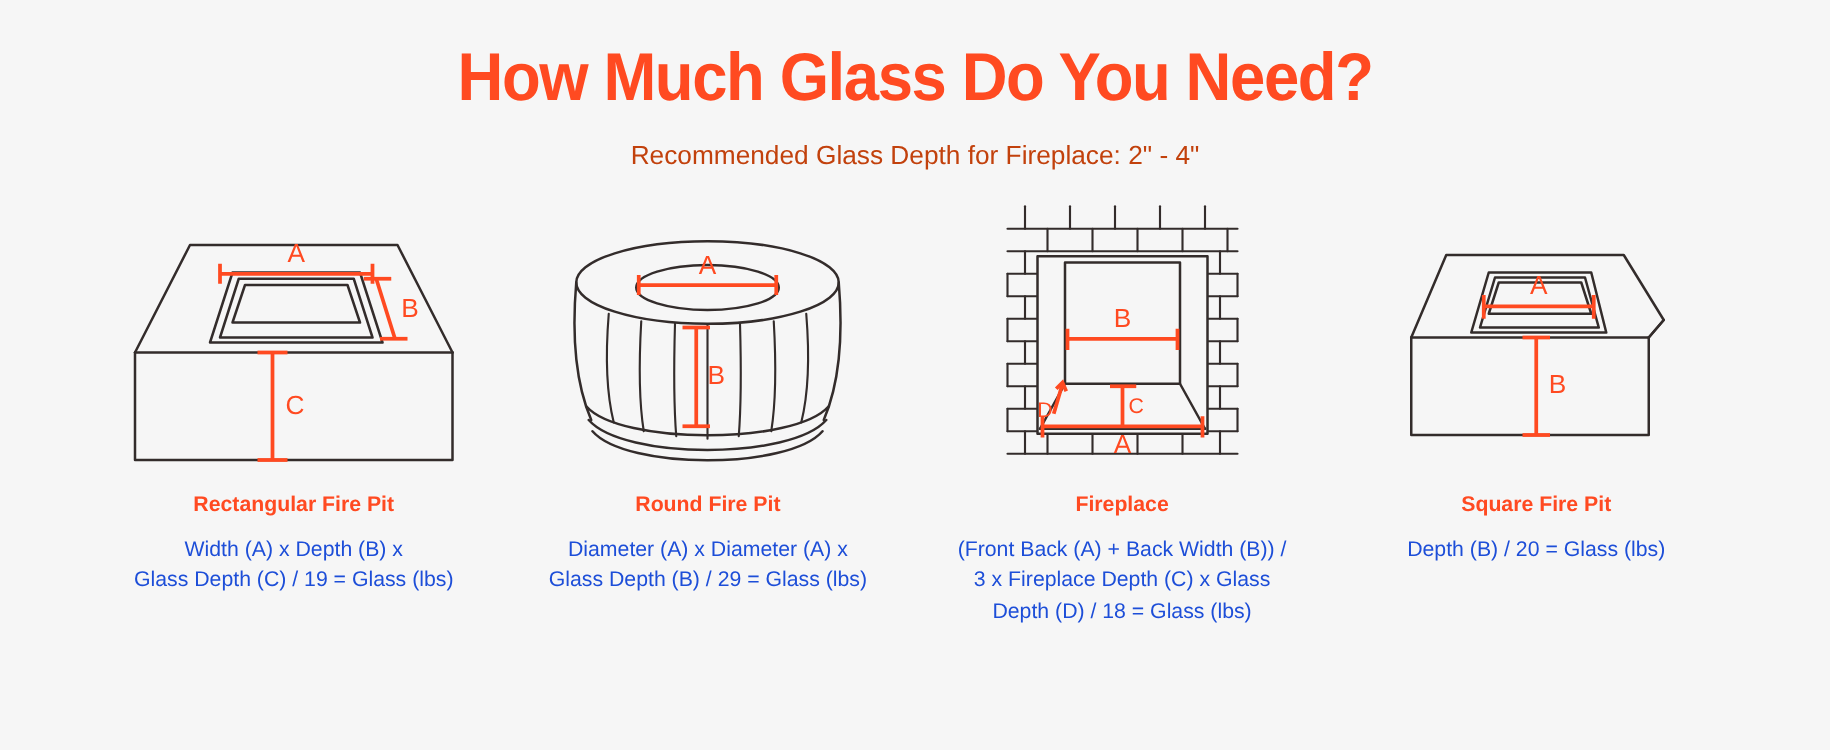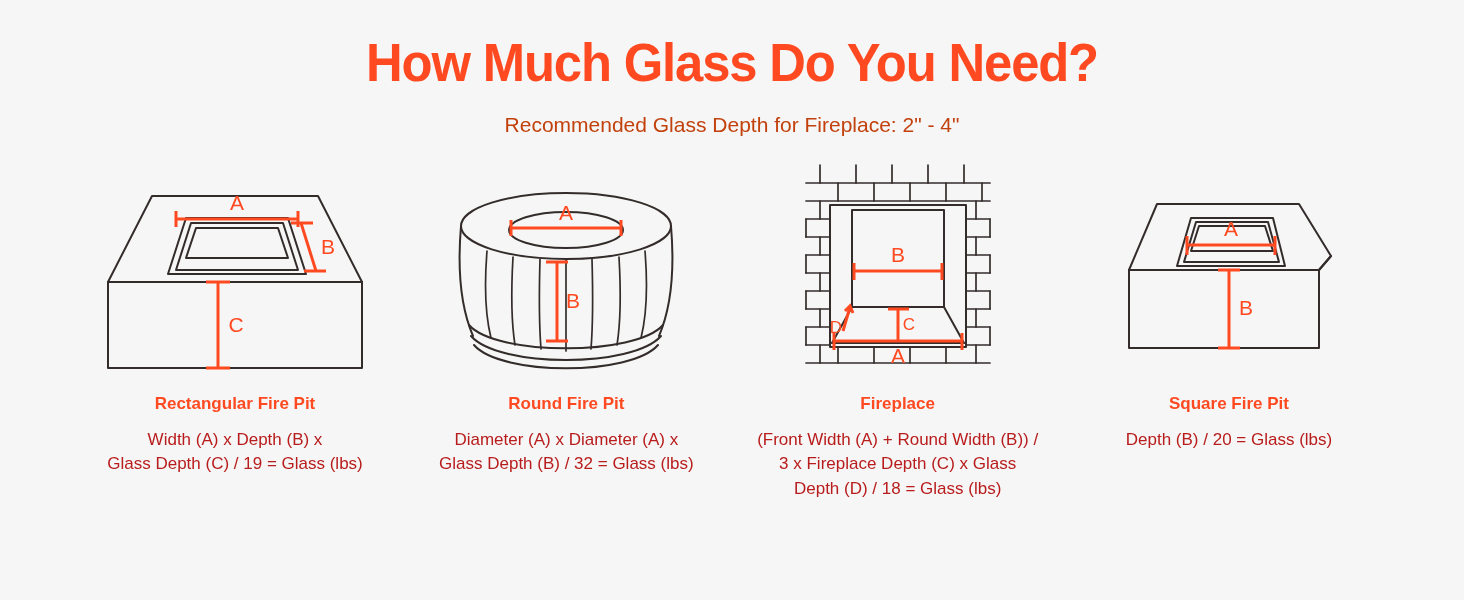--- a/index.html
+++ b/index.html
@@ -63,21 +63,21 @@
     color: #FF4A21;
     font-weight: bold;
     font-size: 17px;
     margin-top: 16px;
     text-align: center;
   }
   .formula {
     margin-top: 14px;
     font-size: 17px;
     line-height: 1.45;
-    color: #b91c1c;
+    color: #1d4ed8;
     text-align: center;
     max-width: 300px;
   }
   svg { display: block; overflow: visible; }
   .ln { fill: none; stroke: #332c2b; stroke-width: 2; stroke-linecap: round; stroke-linejoin: round; }
   .ln-thin { fill: none; stroke: #332c2b; stroke-width: 1.7; stroke-linecap: round; }
   .dim { fill: none; stroke: #FF4A21; stroke-width: 3; stroke-linecap: butt; }
   .dim-cap { fill: none; stroke: #FF4A21; stroke-width: 3; stroke-linecap: butt; }
   .dim-label {
     fill: #FF4A21;
@@ -174,21 +174,21 @@
 
           <line class="dim" x1="116" y1="84" x2="116" y2="163"></line>
           <line class="dim-cap" x1="105" y1="84" x2="127" y2="84"></line>
           <line class="dim-cap" x1="105" y1="163" x2="127" y2="163"></line>
           <text class="dim-label" x="132" y="124">B</text>
         </svg>
       </div>
       <div class="col-title">Round Fire Pit</div>
       <div class="formula">
         <div>Diameter (A) x Diameter (A) x</div>
-        <div>Glass Depth (B) / 32 = Glass (lbs)</div>
+        <div>Glass Depth (B) / 29 = Glass (lbs)</div>
       </div>
     </div>
 
     <div class="col">
       <div class="figure">
         <svg width="200" height="215" viewBox="0 0 200 215">
 
           <g class="ln-thin">
             <line x1="8" y1="20" x2="192" y2="20"></line>
             <line x1="8" y1="38" x2="192" y2="38"></line>
@@ -267,21 +267,21 @@
           <line class="dim-cap" x1="90" y1="146" x2="111" y2="146"></line>
           <text class="dim-label-sm" x="111" y="163">C</text>
 
           <line class="dim" x1="45" y1="168" x2="52" y2="144"></line>
           <path class="dim" d="M47 148 L52 143 L55 150"></path>
           <text class="dim-label-sm" x="38" y="166">D</text>
         </svg>
       </div>
       <div class="col-title">Fireplace</div>
       <div class="formula">
-        <div>(Front Width (A) + Round Width (B)) /</div>
+        <div>(Front Back (A) + Back Width (B)) /</div>
         <div>3 x Fireplace Depth (C) x Glass</div>
         <div>Depth (D) / 18 = Glass (lbs)</div>
       </div>
     </div>
 
     <div class="col">
       <div class="figure">
         <svg width="220" height="190" viewBox="0 0 220 190">
 
           <path class="ln" d="M10 82 L10 160 L200 160 L200 82"></path>

